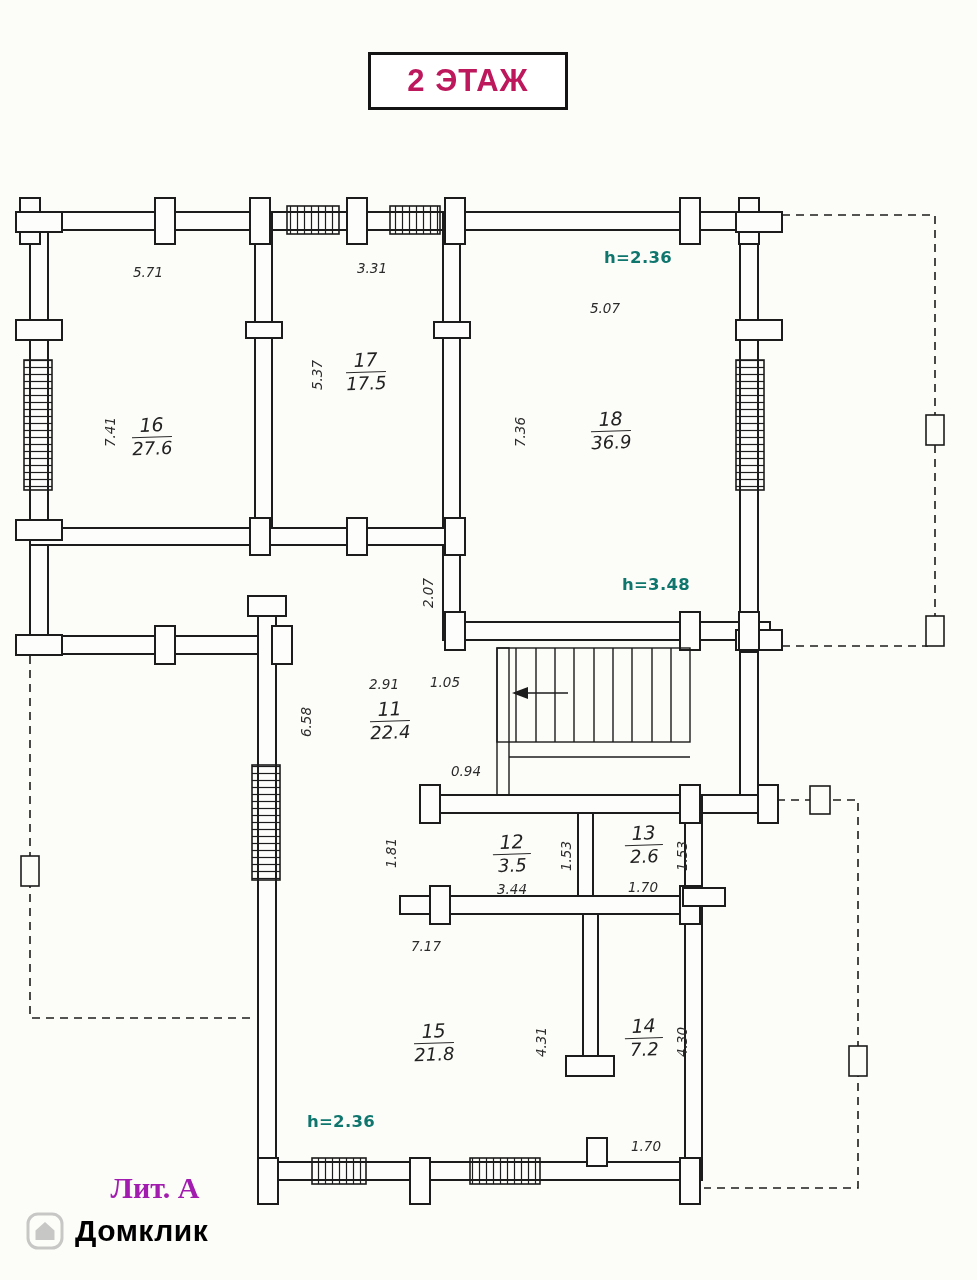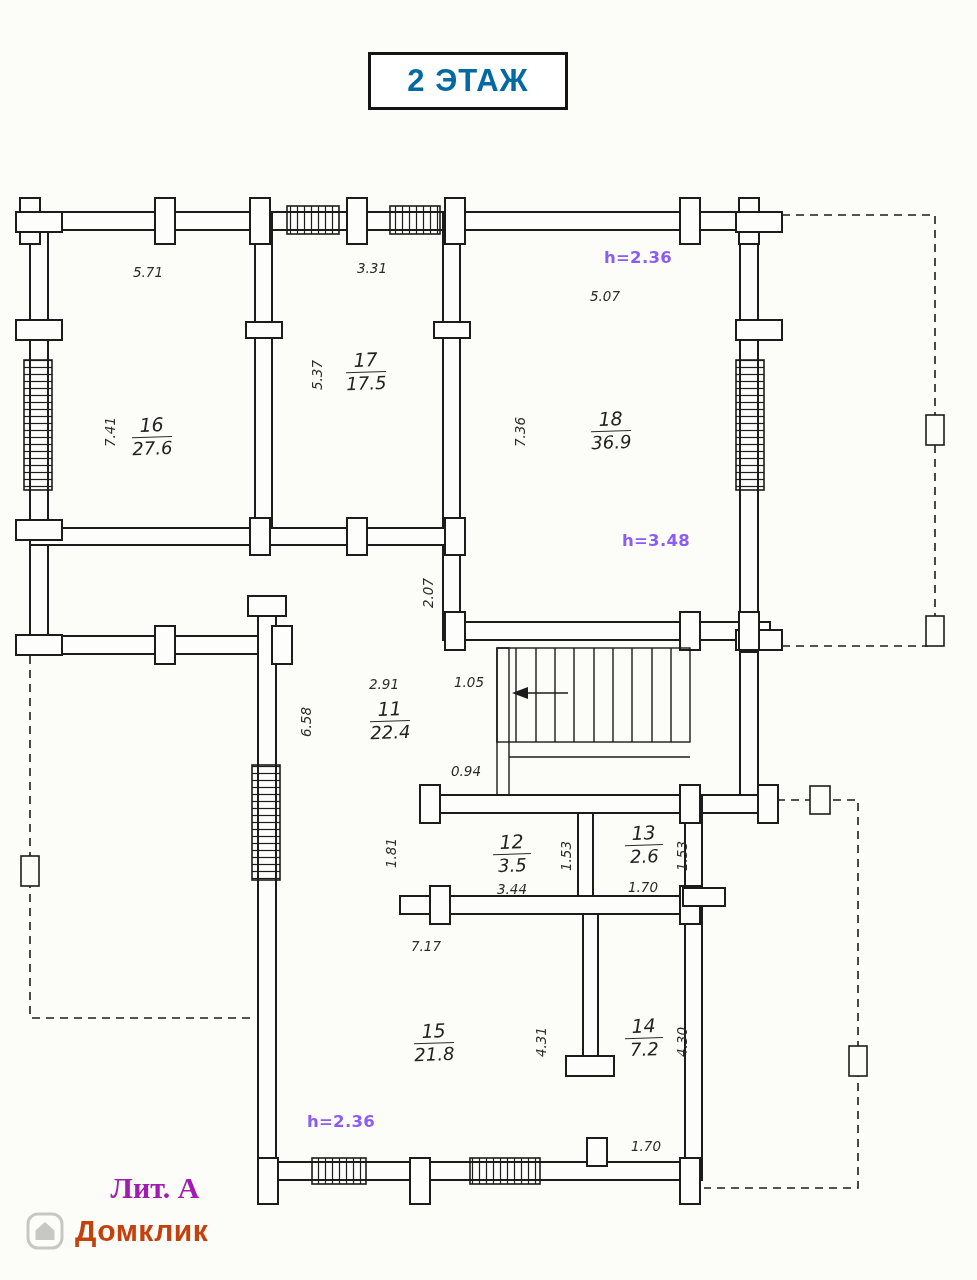--- a/index.html
+++ b/index.html
@@ -21,46 +21,46 @@
   .winV   { fill:url(#hatchV); stroke:#1c1c1c; stroke-width:1.6; }
   .winH   { fill:url(#hatchH); stroke:#1c1c1c; stroke-width:1.6; }
 
   
   .lbl {
     position:absolute; transform:translate(-50%,-50%);
     color:#2b2b2b; font-size:13.5px; font-style:italic; white-space:nowrap;
   }
   .lbl.rot { transform:translate(-50%,-50%) rotate(-90deg); }
   .lbl.bold {
-    font-style:normal; font-weight:700; font-size:16.5px; color:#8b5cf6;
+    font-style:normal; font-weight:700; font-size:16.5px; color:#0f766e;
     letter-spacing:0.3px;
   }
   .room {
     position:absolute; transform:translate(-50%,-50%) rotate(-2deg);
     text-align:center; color:#222; font-style:italic; line-height:1.05;
   }
   .room .num  { display:block; font-size:19px; border-bottom:1.6px solid #2a2a2a; padding:0 7px 1px; }
   .room .area { display:block; font-size:18px; padding-top:2px; }
 
   .titlebox {
     position:absolute; left:368px; top:52px; width:194px; height:52px;
     border:3px solid #141414; background:#ffffff;
     display:flex; align-items:center; justify-content:center;
   }
   .titlebox span {
     font-family:"Liberation Sans", sans-serif;
-    font-size:31px; font-weight:bold; color:#0369a1; letter-spacing:1px;
+    font-size:31px; font-weight:bold; color:#be185d; letter-spacing:1px;
   }
   .liter {
     position:absolute; left:155px; top:1188px; transform:translate(-50%,-50%);
     font-family:"Liberation Serif", serif; font-weight:bold; font-size:30px; color:#a21caf;
   }
   .wm {
     position:absolute; left:26px; top:1212px;
-    display:flex; align-items:center; gap:11px; color:#c2410c;
+    display:flex; align-items:center; gap:11px; color:#000000;
   }
   .wm .wmtext {
     font-family:"Liberation Sans", sans-serif;
     font-size:30px; font-weight:bold; letter-spacing:0.5px;
   }
 </style>
 </head>
 <body>
 
 <div class="canvas">
@@ -171,21 +171,21 @@
       <path class="thin" d="M568 693 H524"></path>
       <polygon fill="#1c1c1c" points="512,693 528,687 528,699"></polygon>
     </g>
   </svg>
 
   <div class="titlebox">
     <span>2 ЭТАЖ</span>
   </div>
 
   <div class="lbl bold" style="left:638px;top:257px">h=2.36</div>
-  <div class="lbl bold" style="left:656px;top:540px">h=3.48</div>
+  <div class="lbl bold" style="left:656px;top:584px">h=3.48</div>
   <div class="lbl bold" style="left:341px;top:1121px">h=2.36</div>
 
   <div class="room" style="left:152px;top:437px">
     <span class="num">16</span>
     <span class="area">27.6</span>
   </div>
   <div class="room" style="left:366px;top:372px">
     <span class="num">17</span>
     <span class="area">17.5</span>
   </div>
@@ -209,27 +209,27 @@
     <span class="num">15</span>
     <span class="area">21.8</span>
   </div>
   <div class="room" style="left:644px;top:1038px">
     <span class="num">14</span>
     <span class="area">7.2</span>
   </div>
 
   <div class="lbl" style="left:148px;top:272px">5.71</div>
   <div class="lbl" style="left:372px;top:268px">3.31</div>
-  <div class="lbl" style="left:605px;top:296px">5.07</div>
+  <div class="lbl" style="left:605px;top:308px">5.07</div>
   <div class="lbl rot" style="left:317px;top:375px">5.37</div>
   <div class="lbl rot" style="left:110px;top:432px">7.41</div>
   <div class="lbl rot" style="left:520px;top:432px">7.36</div>
   <div class="lbl rot" style="left:428px;top:593px">2.07</div>
   <div class="lbl" style="left:384px;top:684px">2.91</div>
-  <div class="lbl" style="left:469px;top:682px">1.05</div>
+  <div class="lbl" style="left:445px;top:682px">1.05</div>
   <div class="lbl rot" style="left:306px;top:722px">6.58</div>
   <div class="lbl" style="left:466px;top:771px">0.94</div>
   <div class="lbl" style="left:512px;top:889px">3.44</div>
   <div class="lbl rot" style="left:566px;top:856px">1.53</div>
   <div class="lbl" style="left:643px;top:887px">1.70</div>
   <div class="lbl rot" style="left:682px;top:856px">1.53</div>
   <div class="lbl rot" style="left:391px;top:853px">1.81</div>
   <div class="lbl" style="left:426px;top:946px">7.17</div>
   <div class="lbl rot" style="left:541px;top:1042px">4.31</div>
   <div class="lbl rot" style="left:682px;top:1042px">4.30</div>

